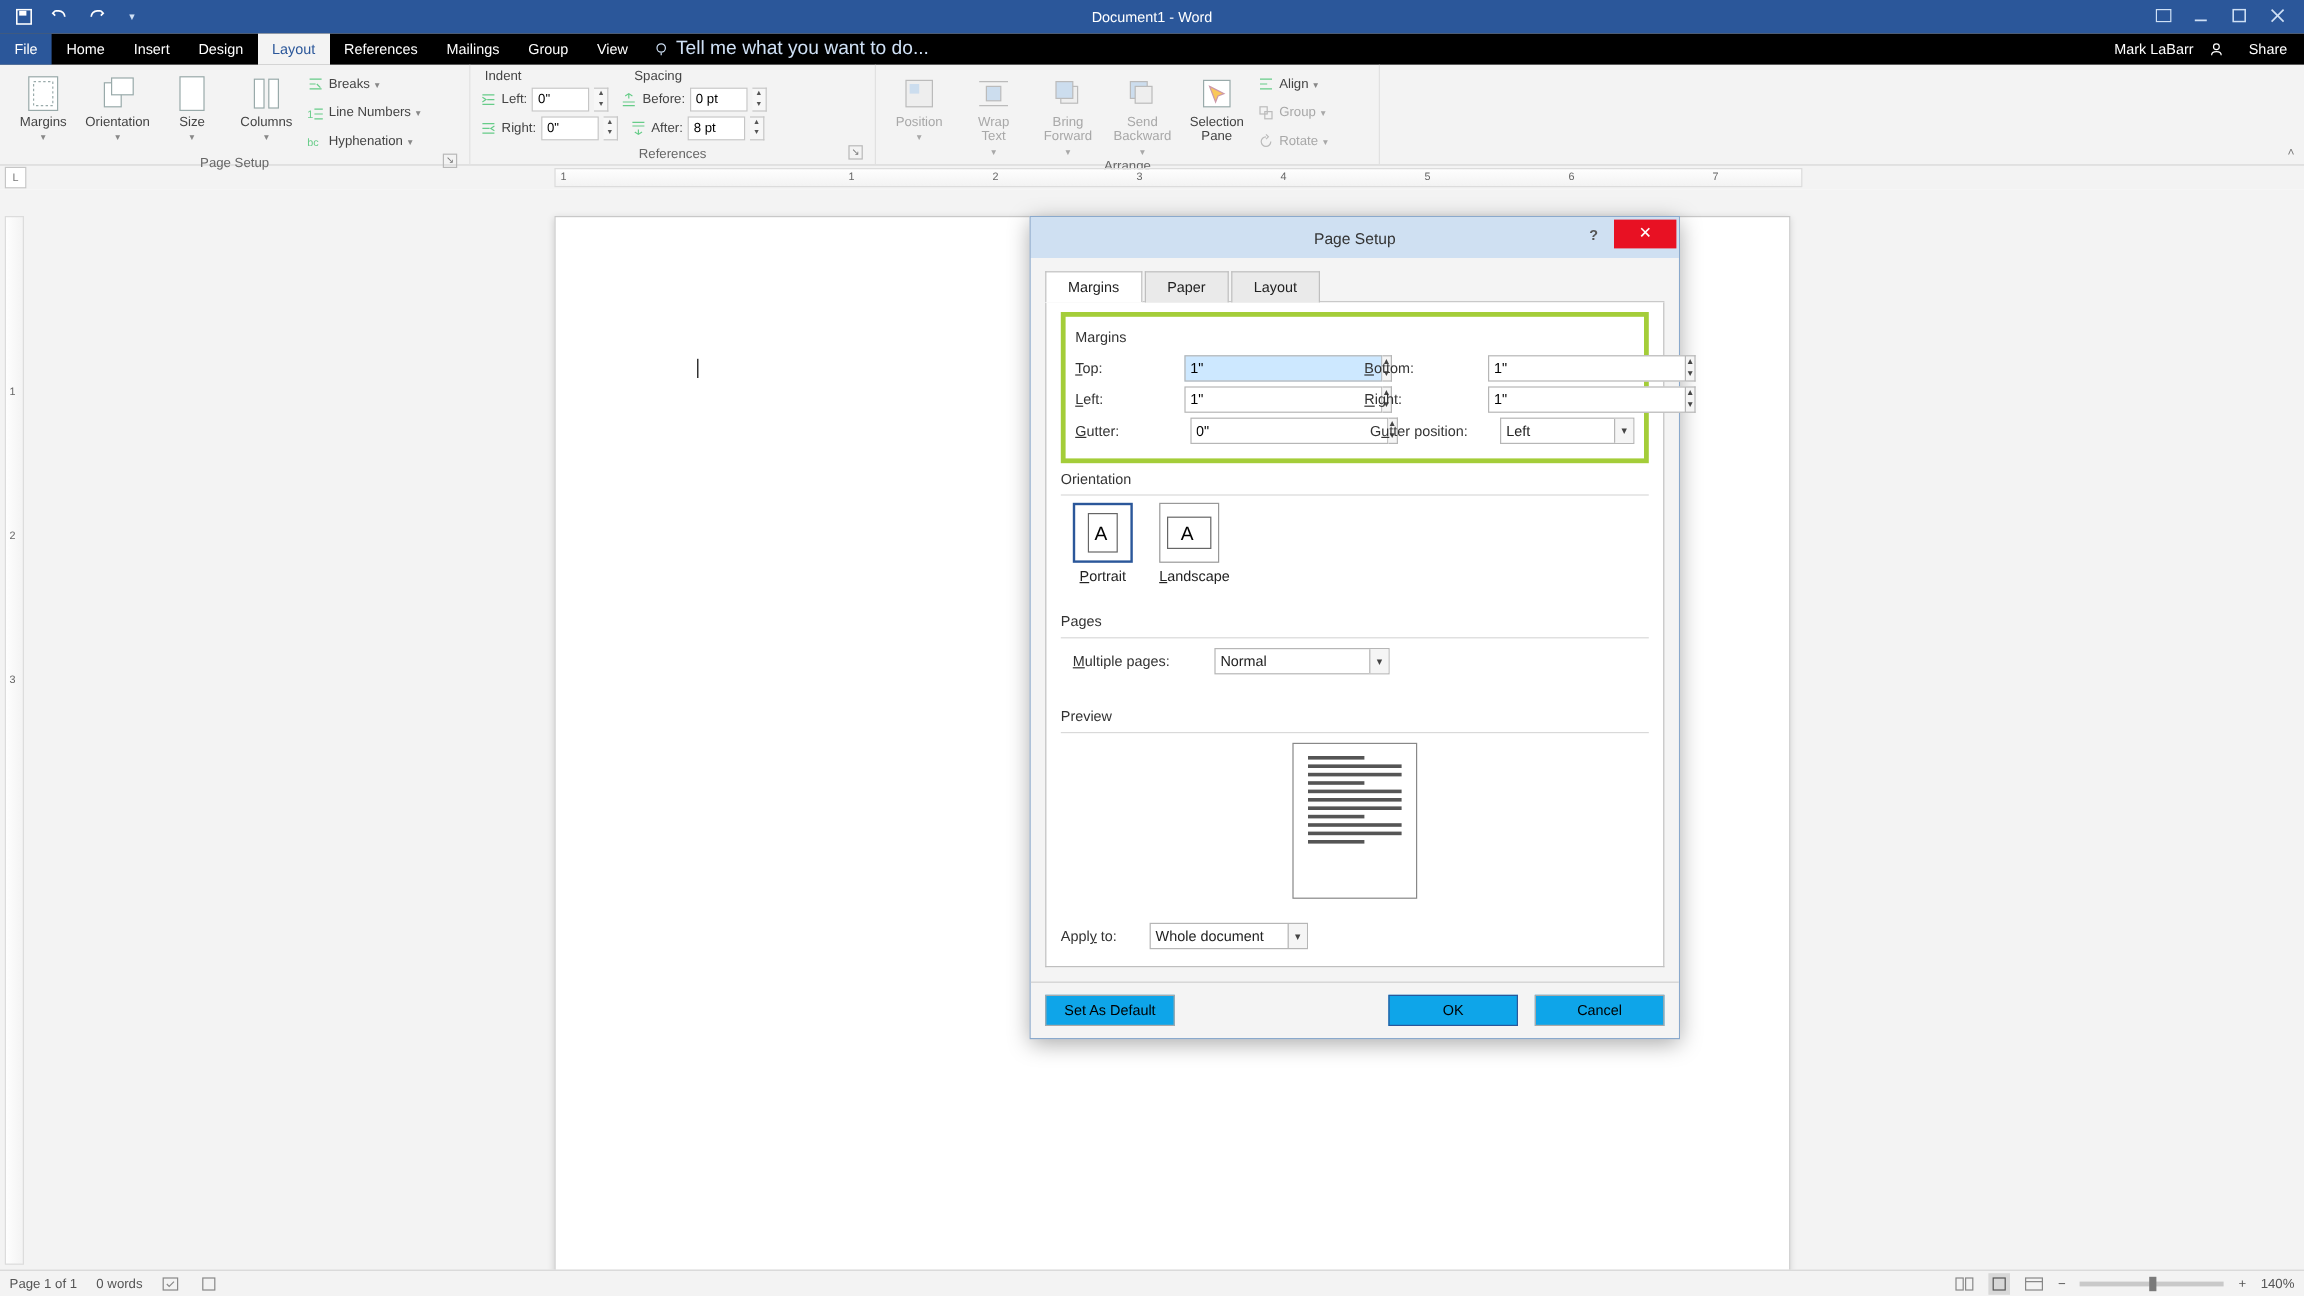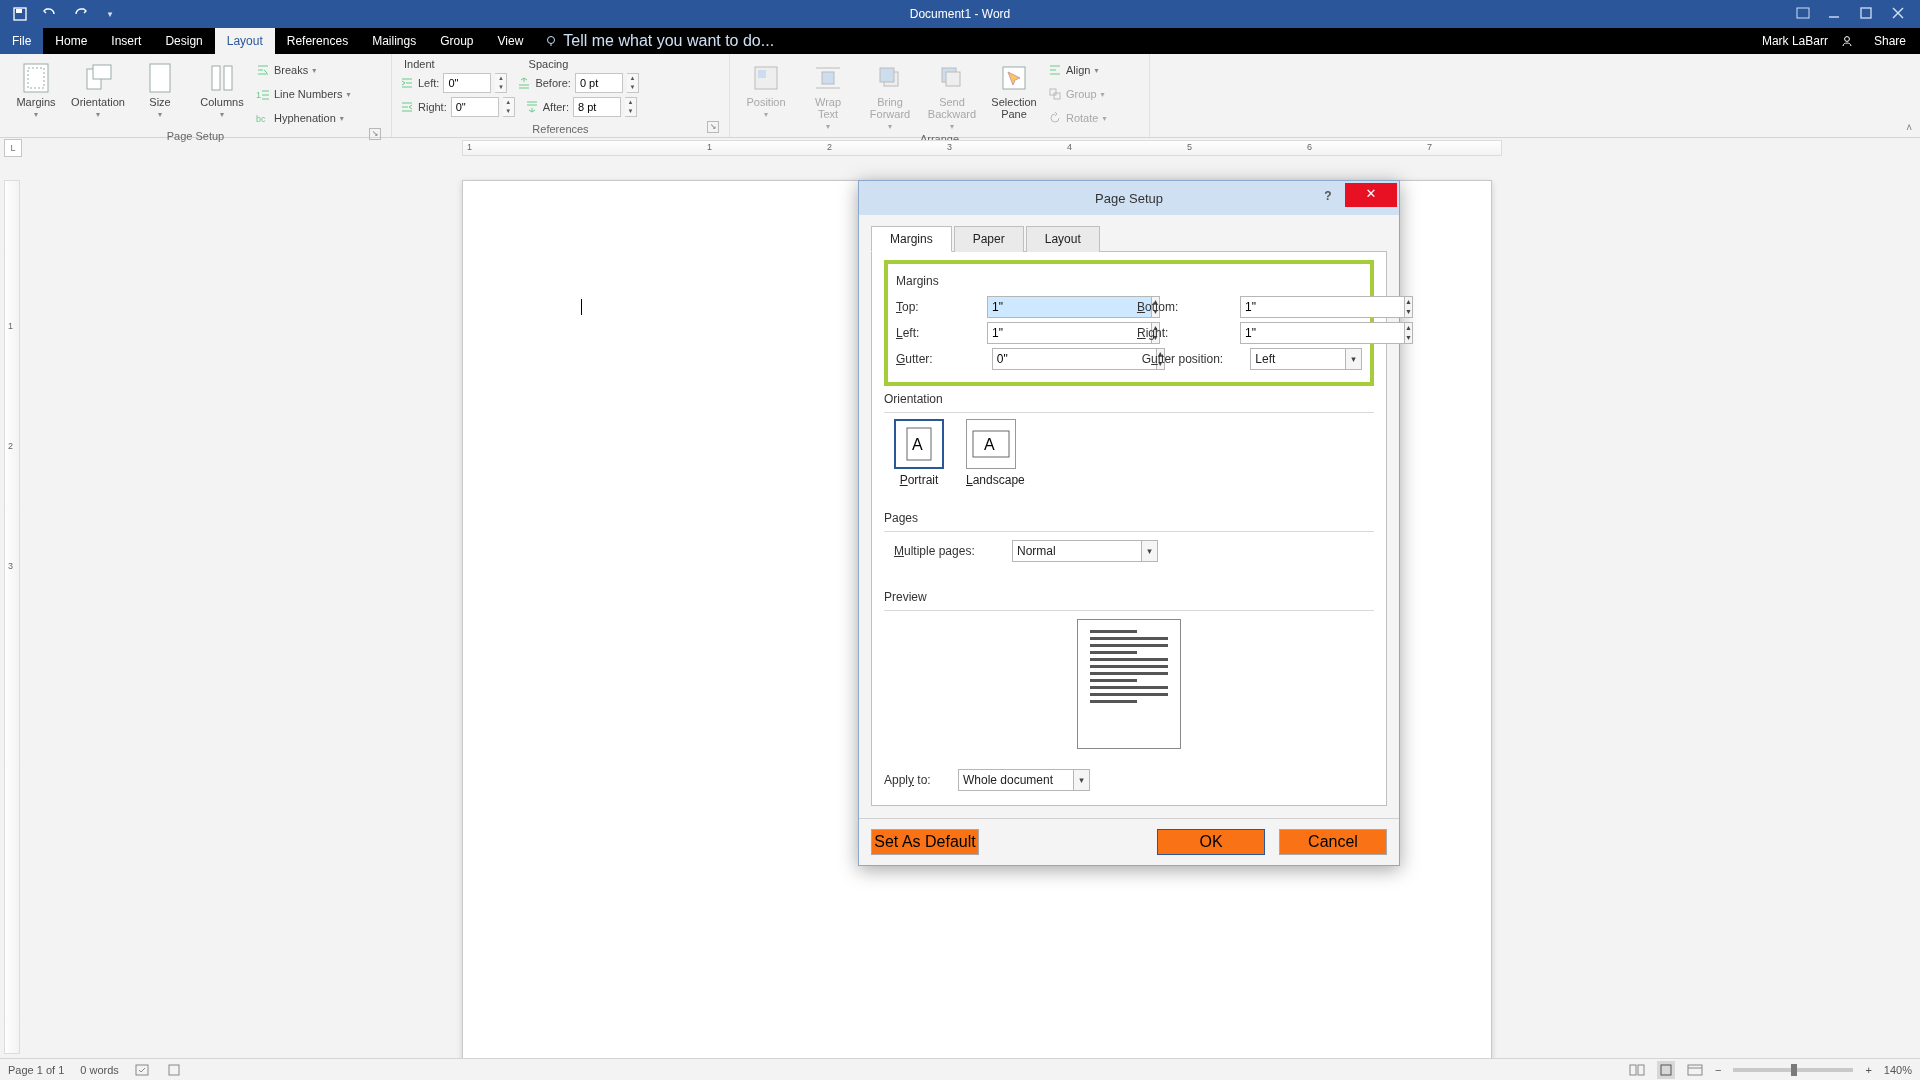--- a/index.html
+++ b/index.html
@@ -80,21 +80,21 @@
 .orient { display: flex; gap: 22px; margin: 6px 0 4px 10px; }
 .orient .opt { text-align: center; cursor: default; }
 .orient .thumb { width: 50px; height: 50px; border: 1px solid #999; background: #fff; display: flex; align-items: center; justify-content: center; font-size: 18px; color: #333; }
 .orient .opt.sel .thumb { border: 2px solid #2b579a; }
 .orient .cap { font-size: 12px; margin-top: 4px; text-decoration: underline; text-decoration-color: transparent; }
 .orient .cap::first-letter { text-decoration: underline; }
 .preview { width: 104px; height: 130px; border: 1px solid #888; margin: 8px auto 4px; background: #fff; padding: 10px 12px; display: flex; flex-direction: column; gap: 4px; }
 .preview .ln { height: 3px; background: #555; }
 .preview .ln.short { width: 60%; }
 .dlg-foot { display: flex; justify-content: flex-end; gap: 14px; padding: 10px 12px; border-top: 1px solid #d0d0d0; background: #f4f4f4; }
-.dlg-foot .btn { min-width: 108px; height: 26px; border: 1px solid #a9a9a9; background: #f97316; font-size: 16px; cursor: default; }
+.dlg-foot .btn { min-width: 108px; height: 26px; border: 1px solid #a9a9a9; background: #0ea5e9; font-size: 12px; cursor: default; }
 .dlg-foot .btn.def { position: absolute; left: 12px; }
 .dlg-foot .btn.primary { border: 1px solid #2b579a; }
 
 
 .statusbar { position: absolute; left: 0; right: 0; bottom: 0; height: 22px; background: #f3f3f3; border-top: 1px solid #d4d4d4; display: flex; align-items: center; font-size: 11px; color: #555; padding: 0 8px; gap: 16px; }
 .statusbar .right { margin-left: auto; display: flex; align-items: center; gap: 12px; }
 .zoomslider { width: 120px; height: 4px; background: #c9c9c9; position: relative; }
 .zoomslider .thumb { position: absolute; left: 58px; top: -4px; width: 6px; height: 12px; background: #7a7a7a; }
 svg { display: block; }
 </style>

